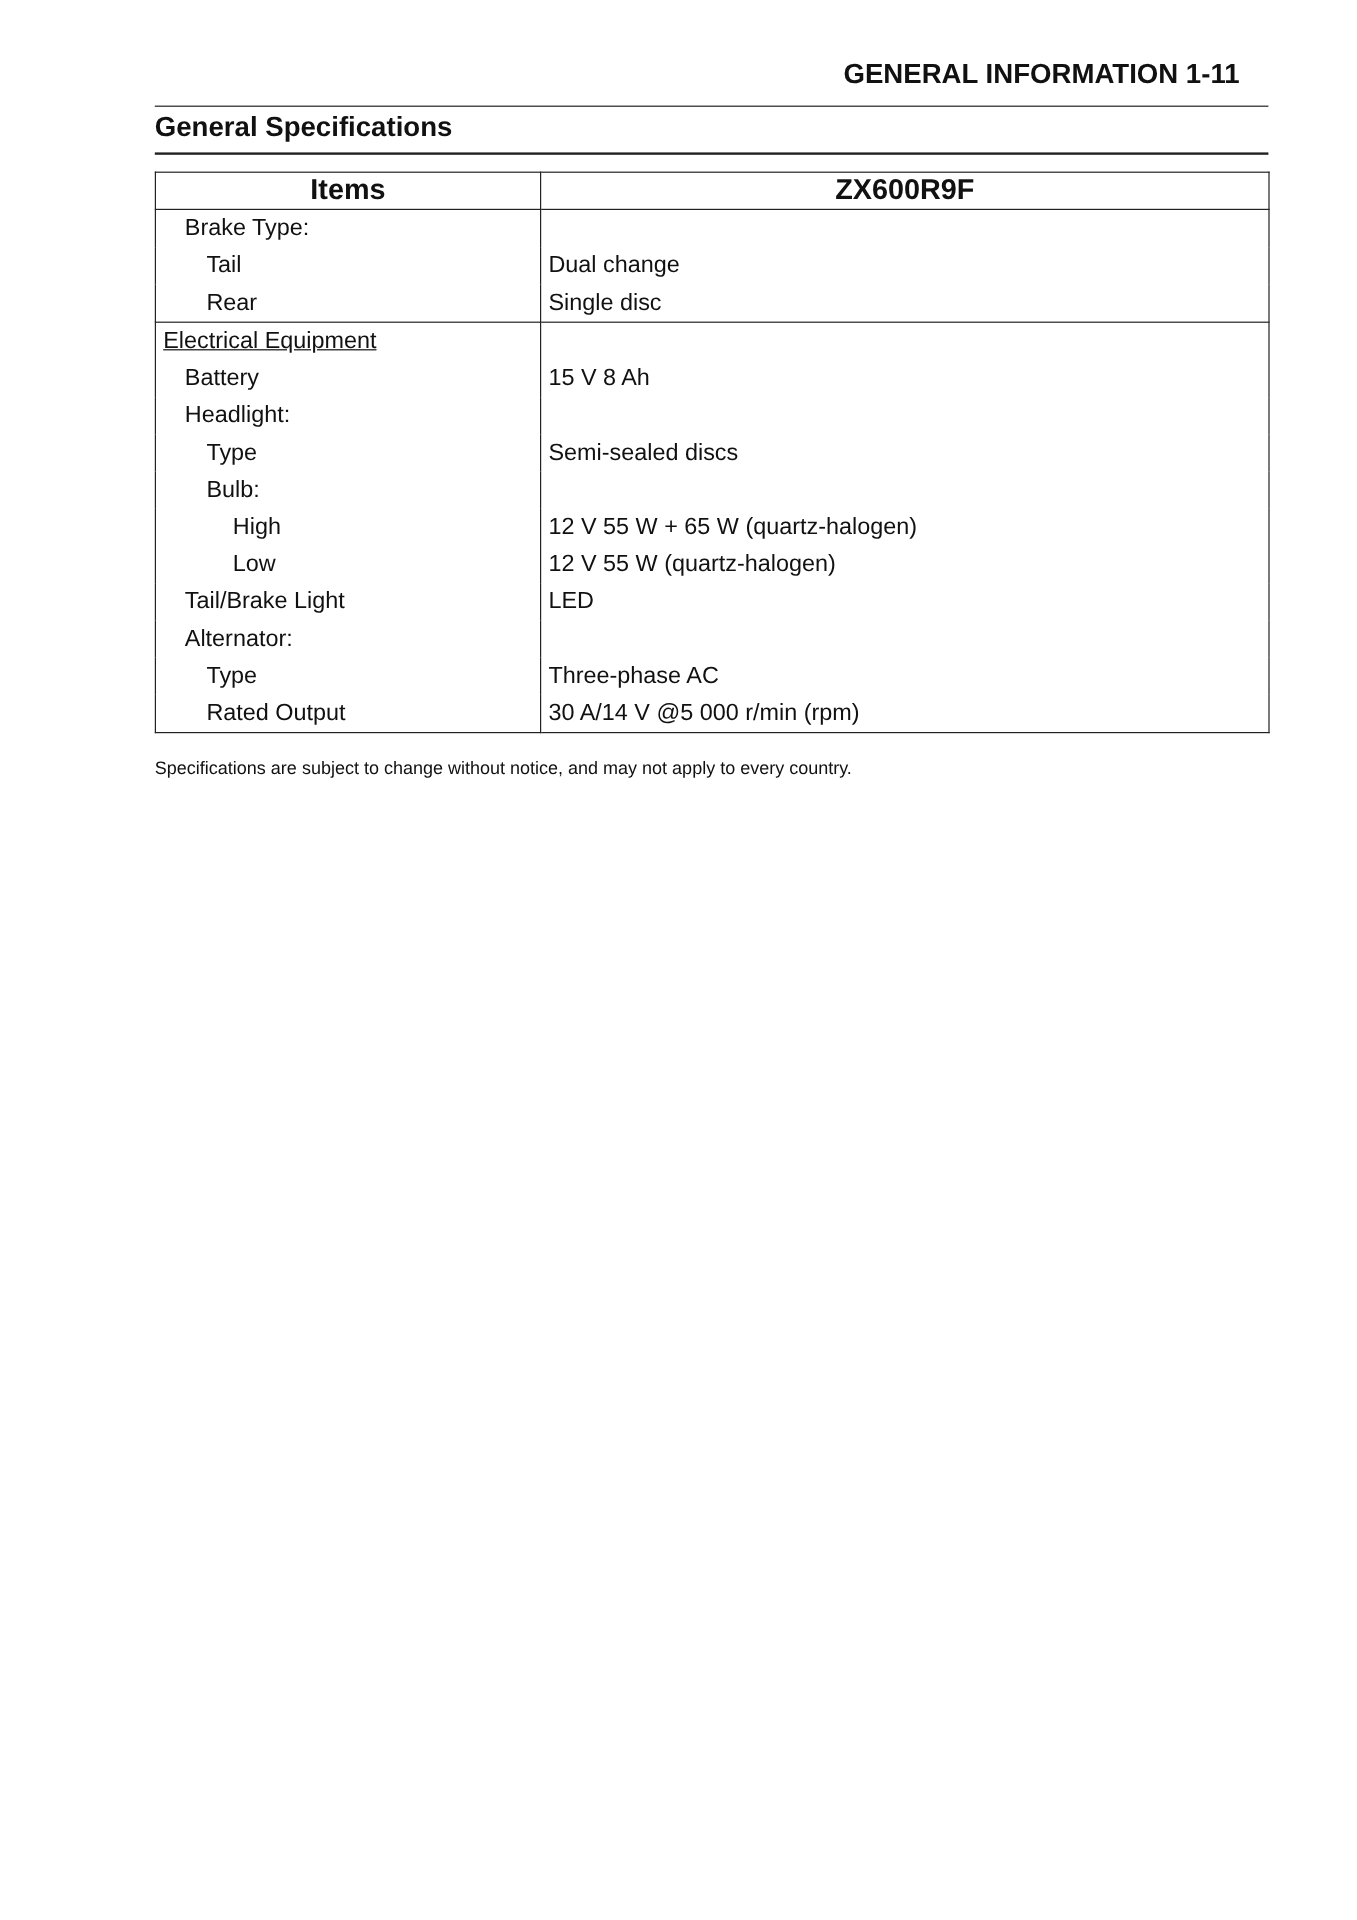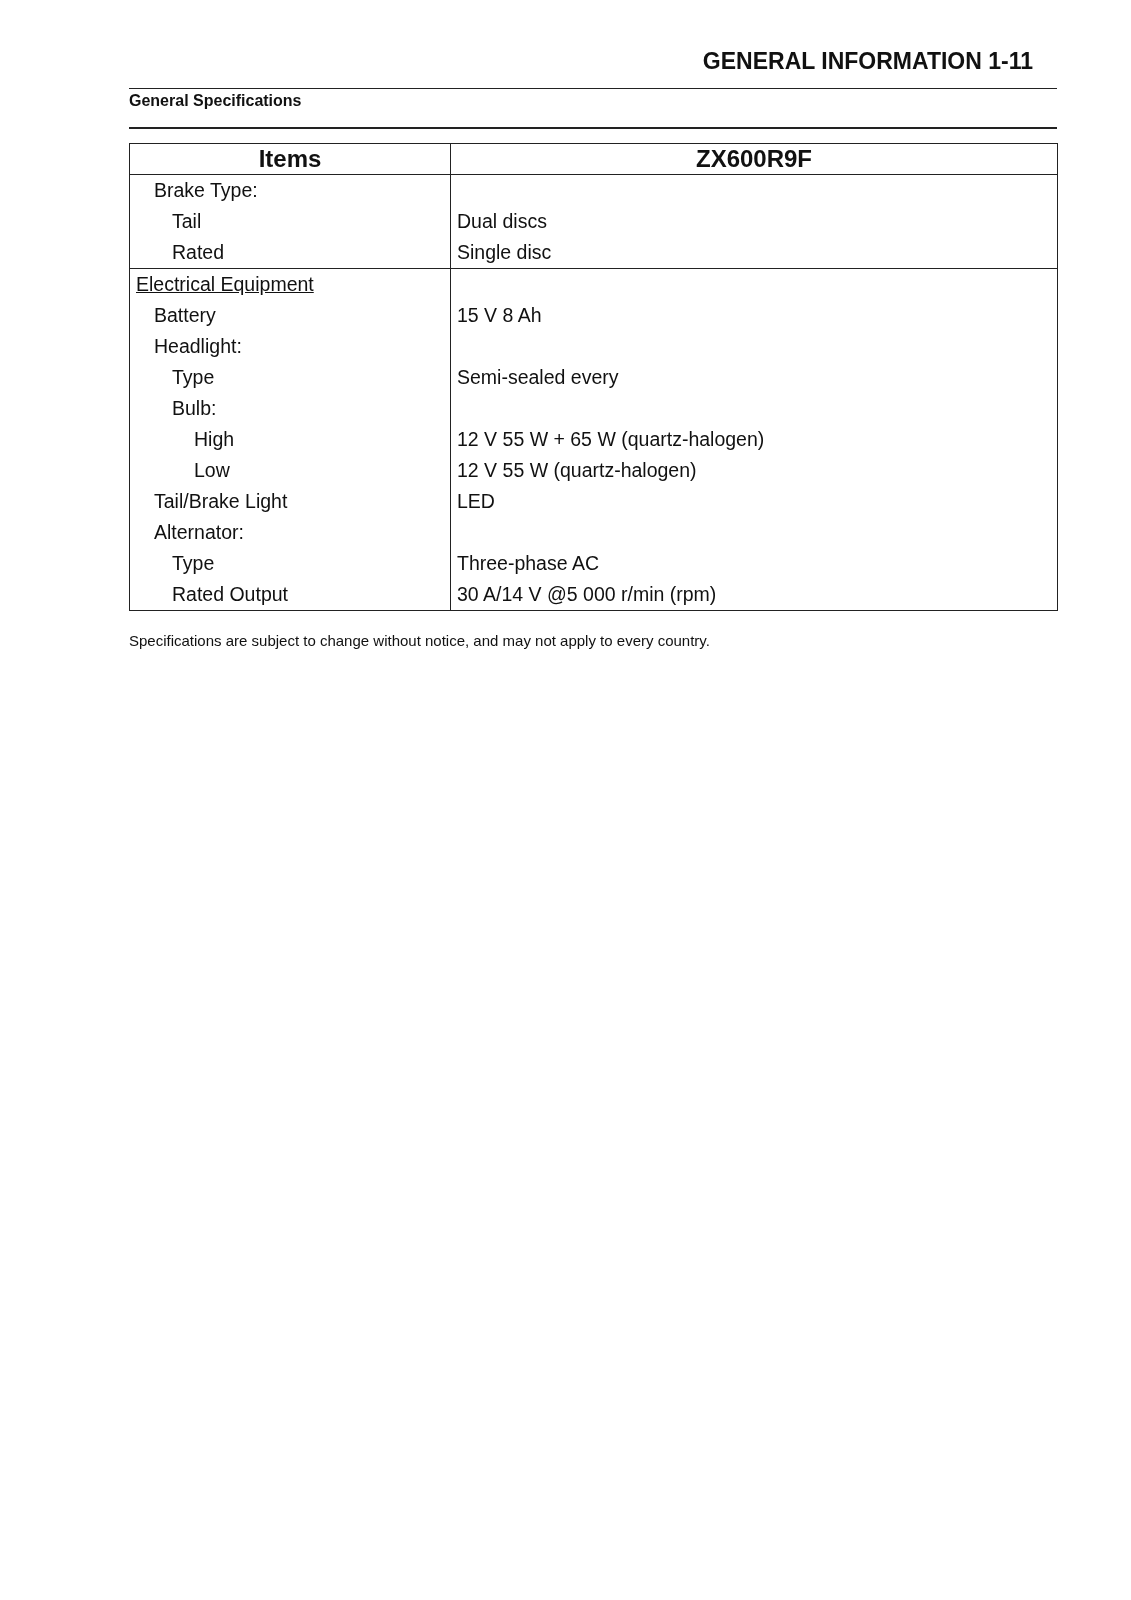--- a/index.html
+++ b/index.html
@@ -1,19 +1,19 @@
 <!DOCTYPE html>
 <html><head>
 <meta charset="utf-8">
 <style>
   html, body { margin: 0; padding: 0; background: #ffffff; }
   body { width: 1131px; height: 1600px; position: relative; font-family: "Liberation Sans", sans-serif; color: #111; }
   .page-header { position: absolute; right: 98px; top: 48px; font-size: 23px; font-weight: bold; letter-spacing: 0; }
   .rule1 { position: absolute; left: 129px; width: 928px; top: 88px; height: 0; border-top: 1.5px solid #222; }
-  .section-title { position: absolute; left: 129px; top: 92px; font-size: 16px; font-weight: bold; }
+  .section-title { position: absolute; left: 129px; top: 92px; font-size: 23px; font-weight: bold; }
   .rule2 { position: absolute; left: 129px; width: 928px; top: 127px; height: 0; border-top: 2px solid #222; }
   table.spec { position: absolute; left: 129px; top: 143px; width: 929px; border-collapse: collapse; font-size: 19.5px; }
   table.spec th, table.spec td { border-left: 1.5px solid #222; border-right: 1.5px solid #222; padding: 0 6px; height: 31px; vertical-align: middle; text-align: left; font-weight: normal; }
   table.spec th { border-top: 1.5px solid #222; border-bottom: 1.5px solid #222; font-weight: bold; text-align: center; height: 30px; font-size: 24px; }
   table.spec th.c1 { width: 308px; }
   table.spec tr.group-end td { border-bottom: 1.5px solid #222; }
   td.bold { font-weight: bold; text-decoration: underline; }
   .i1 { padding-left: 24px !important; }
   .i2 { padding-left: 42px !important; }
   .i3 { padding-left: 64px !important; }
@@ -34,41 +34,41 @@
       <th>ZX600R9F</th>
     </tr>
   </thead>
   <tbody>
     <tr>
       <td class="i1">Brake Type:</td>
       <td></td>
     </tr>
     <tr>
       <td class="i2">Tail</td>
-      <td>Dual discs</td>
+      <td>Dual change</td>
     </tr>
     <tr class="group-end">
-      <td class="i2">Rated</td>
+      <td class="i2">Rear</td>
       <td>Single disc</td>
     </tr>
     <tr>
       <td class="bold">Electrical Equipment</td>
       <td></td>
     </tr>
     <tr>
       <td class="i1">Battery</td>
       <td>15 V 8 Ah</td>
     </tr>
     <tr>
       <td class="i1">Headlight:</td>
       <td></td>
     </tr>
     <tr>
       <td class="i2">Type</td>
-      <td>Semi-sealed every</td>
+      <td>Semi-sealed discs</td>
     </tr>
     <tr>
       <td class="i2">Bulb:</td>
       <td></td>
     </tr>
     <tr>
       <td class="i3">High</td>
       <td>12 V 55 W + 65 W (quartz-halogen)</td>
     </tr>
     <tr>

